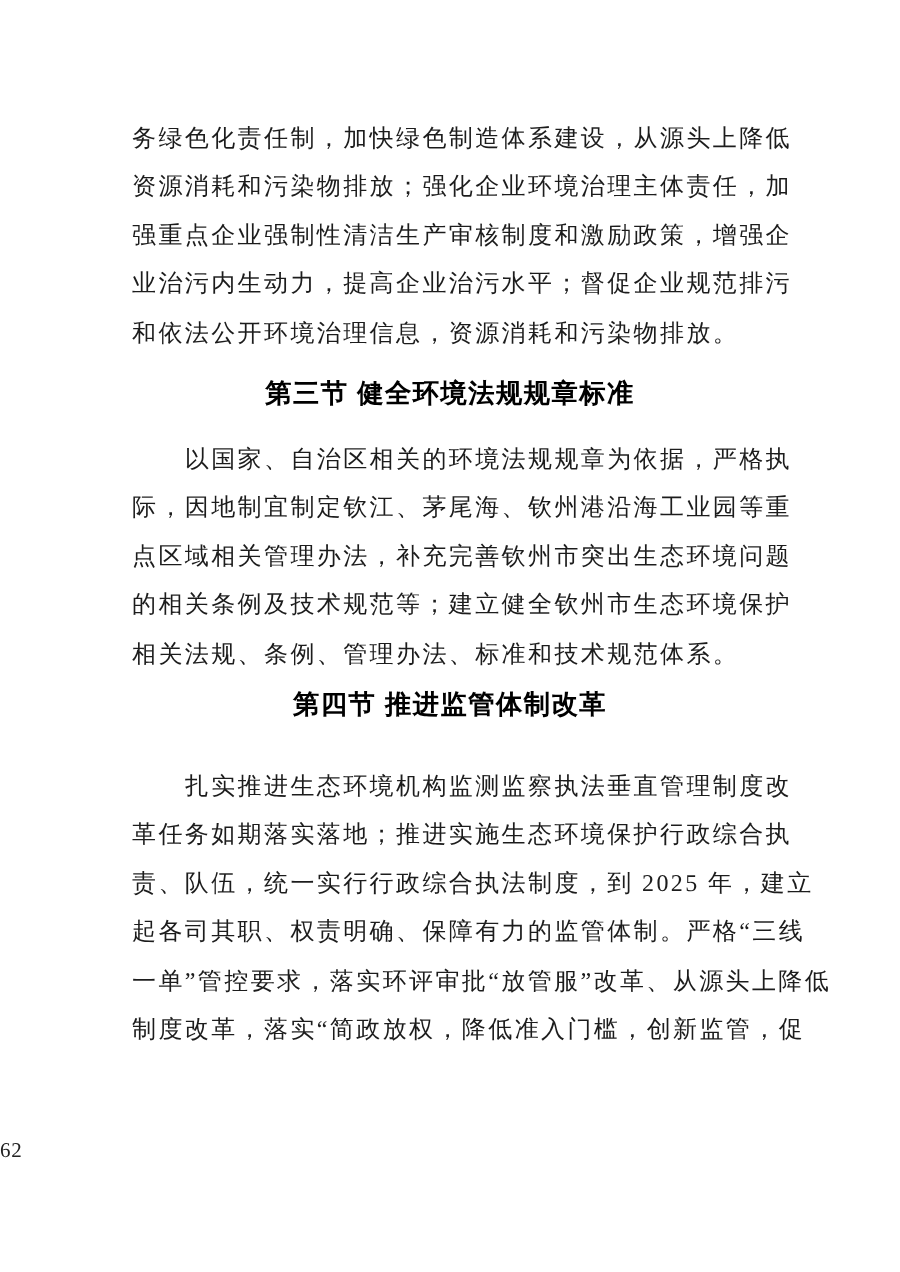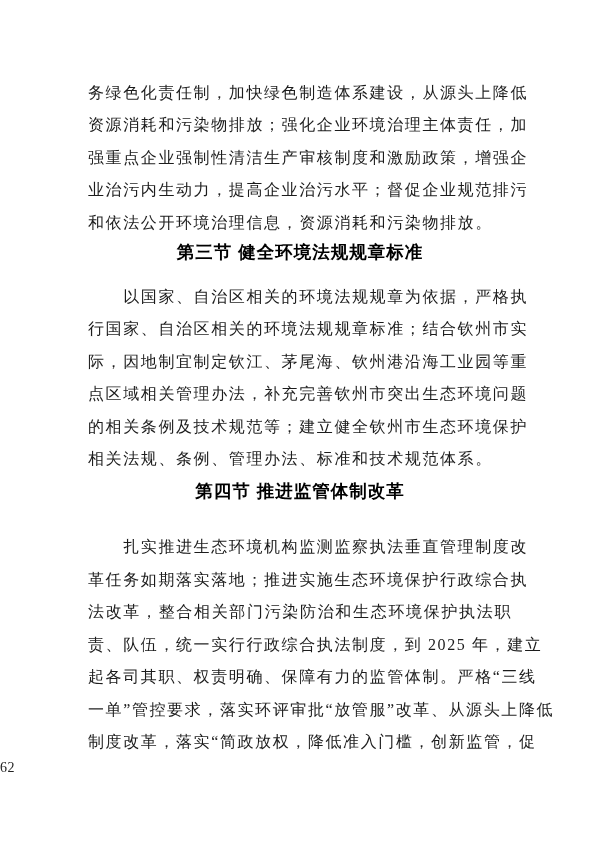--- a/index.html
+++ b/index.html
@@ -44,21 +44,21 @@
     font-family: "Liberation Sans", sans-serif;
     font-weight: bold;
     font-size: 17.5px;
     line-height: 24px;
     letter-spacing: 1px;
     text-align: center;
     color: #000000;
     margin: 0;
     white-space: pre;
   }
-  .heading-3 { margin-top: 1px; }
+  .heading-3 { margin-top: 11px; }
   .para-2 { margin-top: 17px; }
   .heading-4 { margin-top: 4px; }
   .para-3 { margin-top: 28px; }
   .page-number {
     position: absolute;
     left: 0;
     top: 760px;
     width: 600px;
     text-align: left;
     font-size: 14px;
@@ -77,33 +77,31 @@
         <div class="line">资源消耗和污染物排放；强化企业环境治理主体责任，加</div>
         <div class="line">强重点企业强制性清洁生产审核制度和激励政策，增强企</div>
         <div class="line">业治污内生动力，提高企业治污水平；督促企业规范排污</div>
         <div class="line">和依法公开环境治理信息，资源消耗和污染物排放。</div>
       </div>
 
     <h2 class="heading heading-3">第三节 健全环境法规规章标准</h2>
 
     <div class="para para-2">
         <div class="line">　　以国家、自治区相关的环境法规规章为依据，严格执</div>
-        <div class="line">行国家、自治区相关的环境法规规章标准；结合钦州市实</div>
         <div class="line">际，因地制宜制定钦江、茅尾海、钦州港沿海工业园等重</div>
         <div class="line">点区域相关管理办法，补充完善钦州市突出生态环境问题</div>
         <div class="line">的相关条例及技术规范等；建立健全钦州市生态环境保护</div>
         <div class="line">相关法规、条例、管理办法、标准和技术规范体系。</div>
       </div>
 
     <h2 class="heading heading-4">第四节 推进监管体制改革</h2>
 
     <div class="para para-3 full-last">
         <div class="line">　　扎实推进生态环境机构监测监察执法垂直管理制度改</div>
         <div class="line">革任务如期落实落地；推进实施生态环境保护行政综合执</div>
-        <div class="line">法改革，整合相关部门污染防治和生态环境保护执法职</div>
         <div class="line">责、队伍，统一实行行政综合执法制度，到 2025 年，建立</div>
         <div class="line">起各司其职、权责明确、保障有力的监管体制。严格“三线</div>
         <div class="line">一单”管控要求，落实环评审批“放管服”改革、从源头上降低</div>
         <div class="line">制度改革，落实“简政放权，降低准入门槛，创新监管，促</div>
       </div>
 
   </div>
 
   <div class="page-number">62</div>
 </div>

